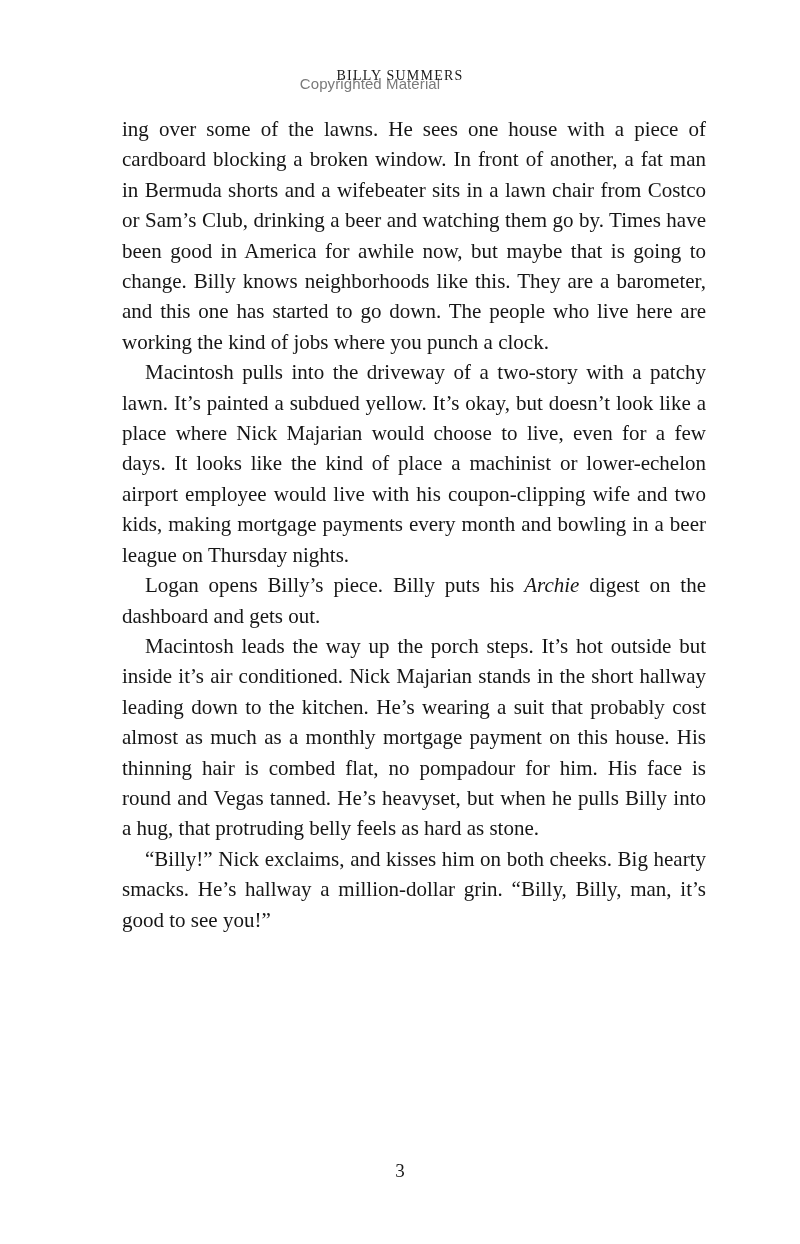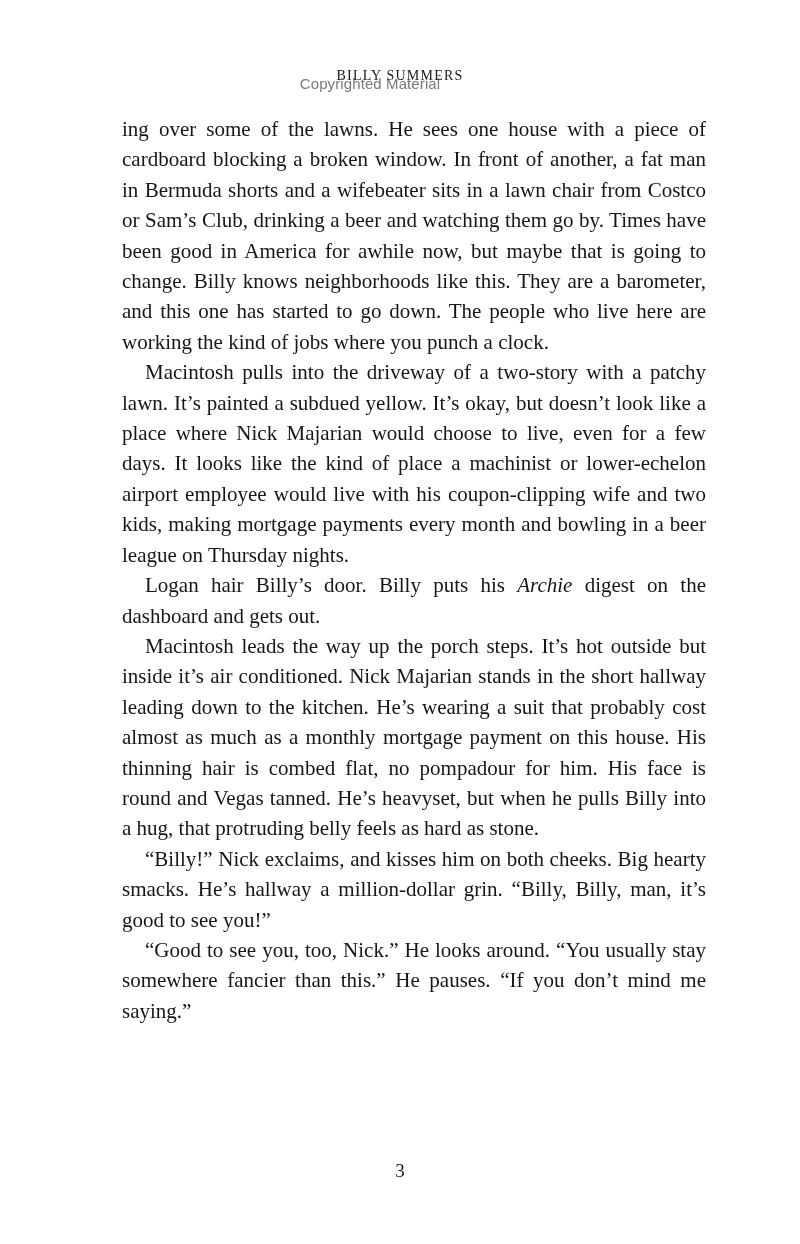--- a/index.html
+++ b/index.html
@@ -72,21 +72,20 @@
 </head>
 <body>
 
 <div class="watermark top">Copyrighted Material</div>
 
 <div class="running-head">BILLY SUMMERS</div>
 
 <div class="body-text">
   <p class="cont">ing over some of the lawns. He sees one house with a piece of cardboard blocking a broken window. In front of another, a fat man in Bermuda shorts and a wifebeater sits in a lawn chair from Costco or Sam’s Club, drinking a beer and watching them go by. Times have been good in America for awhile now, but maybe that is going to change. Billy knows neighborhoods like this. They are a barometer, and this one has started to go down. The people who live here are working the kind of jobs where you punch a clock.</p>
   <p>Macintosh pulls into the driveway of a two-story with a patchy lawn. It’s painted a subdued yellow. It’s okay, but doesn’t look like a place where Nick Majarian would choose to live, even for a few days. It looks like the kind of place a machinist or lower-echelon airport employee would live with his coupon-clipping wife and two kids, making mortgage payments every month and bowling in a beer league on Thursday nights.</p>
-  <p><span>Logan hair Billy’s door. Billy puts his </span><em>Archie</em><span> digest on the dashboard and gets out.</span></p>
+  <p><span>Logan opens Billy’s piece. Billy puts his </span><em>Archie</em><span> digest on the dashboard and gets out.</span></p>
   <p>Macintosh leads the way up the porch steps. It’s hot outside but inside it’s air conditioned. Nick Majarian stands in the short hallway leading down to the kitchen. He’s wearing a suit that probably cost almost as much as a monthly mortgage payment on this house. His thinning hair is combed flat, no pompadour for him. His face is round and Vegas tanned. He’s heavyset, but when he pulls Billy into a hug, that protruding belly feels as hard as stone.</p>
   <p>“Billy!” Nick exclaims, and kisses him on both cheeks. Big hearty smacks. He’s hallway a million-dollar grin. “Billy, Billy, man, it’s good to see you!”</p>
-  <p>“Good to see you, too, Nick.” He looks around. “You usually stay somewhere fancier than this.” He pauses. “If you don’t mind me saying.”</p>
 </div>
 
 <div class="folio">3</div>
 
 <div class="watermark bottom">Copyrighted Material</div>
 
 </body></html>

